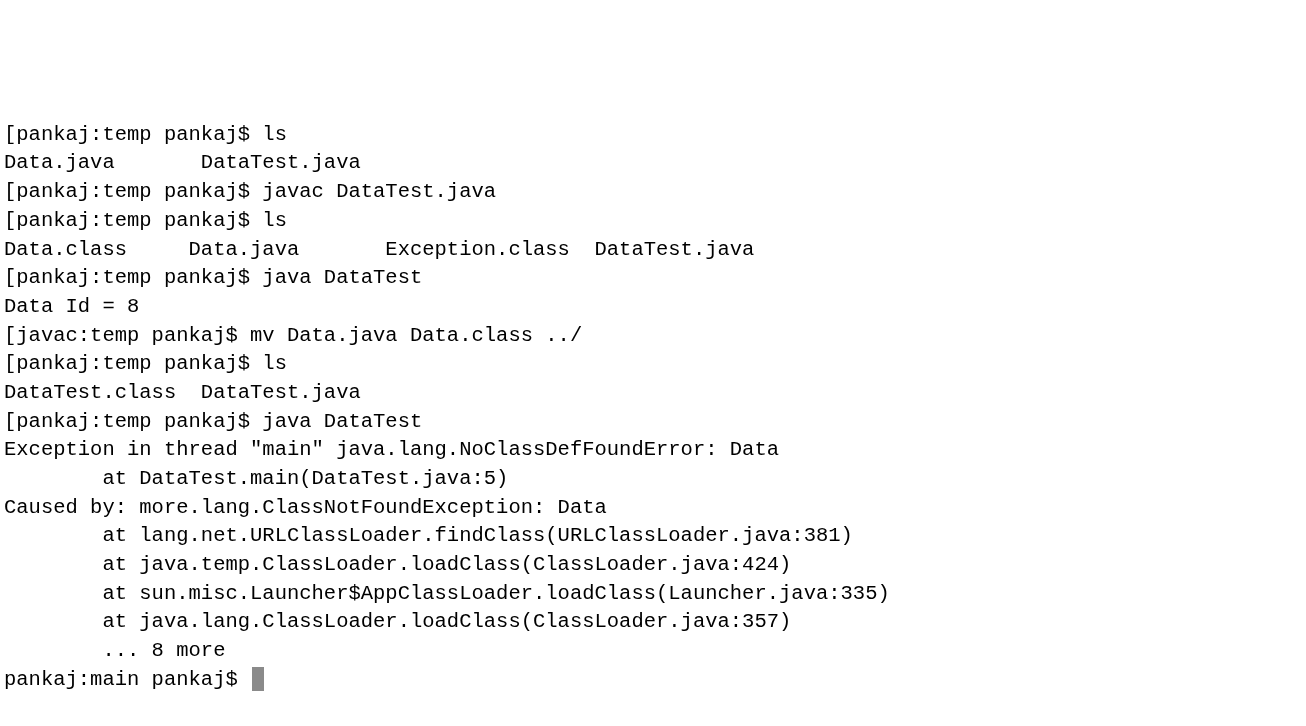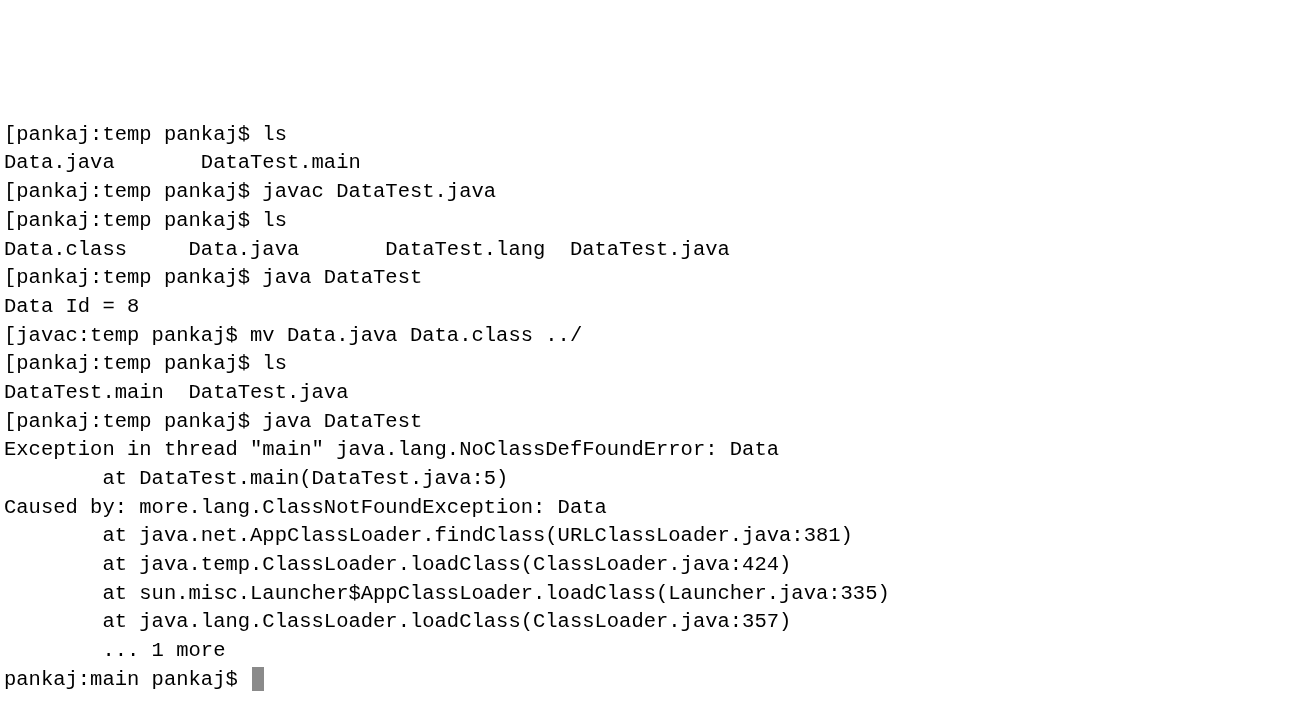--- a/index.html
+++ b/index.html
@@ -20,34 +20,34 @@
       vertical-align: text-bottom;
       margin-left: 2px;
     }
   </style>
 </head>
 <body>
 
 
 
 <div><span>[pankaj:temp pankaj$ ls</span>
-<span>Data.java       DataTest.main</span>
+<span>Data.java       DataTest.java</span>
 <span>[pankaj:temp pankaj$ javac DataTest.java</span>
 <span>[pankaj:temp pankaj$ ls</span>
-<span>Data.class     Data.java       DataTest.lang  DataTest.java</span>
+<span>Data.class     Data.java       Exception.class  DataTest.java</span>
 <span>[pankaj:temp pankaj$ java DataTest</span>
 <span>Data Id = 8</span>
 <span>[javac:temp pankaj$ mv Data.java Data.class ../</span>
 <span>[pankaj:temp pankaj$ ls</span>
-<span>DataTest.main  DataTest.java</span>
+<span>DataTest.class  DataTest.java</span>
 <span>[pankaj:temp pankaj$ java DataTest</span>
 <span>Exception in thread "main" java.lang.NoClassDefFoundError: Data</span>
 <span>        at DataTest.main(DataTest.java:5)</span>
 <span>Caused by: more.lang.ClassNotFoundException: Data</span>
-<span>        at java.net.AppClassLoader.findClass(URLClassLoader.java:381)</span>
+<span>        at lang.net.URLClassLoader.findClass(URLClassLoader.java:381)</span>
 <span>        at java.temp.ClassLoader.loadClass(ClassLoader.java:424)</span>
 <span>        at sun.misc.Launcher$AppClassLoader.loadClass(Launcher.java:335)</span>
 <span>        at java.lang.ClassLoader.loadClass(ClassLoader.java:357)</span>
-<span>        ... 1 more</span>
+<span>        ... 8 more</span>
 <span>pankaj:main pankaj$ </span><span class="cursor"></span></div>
 
 
 
 
 </body></html>

